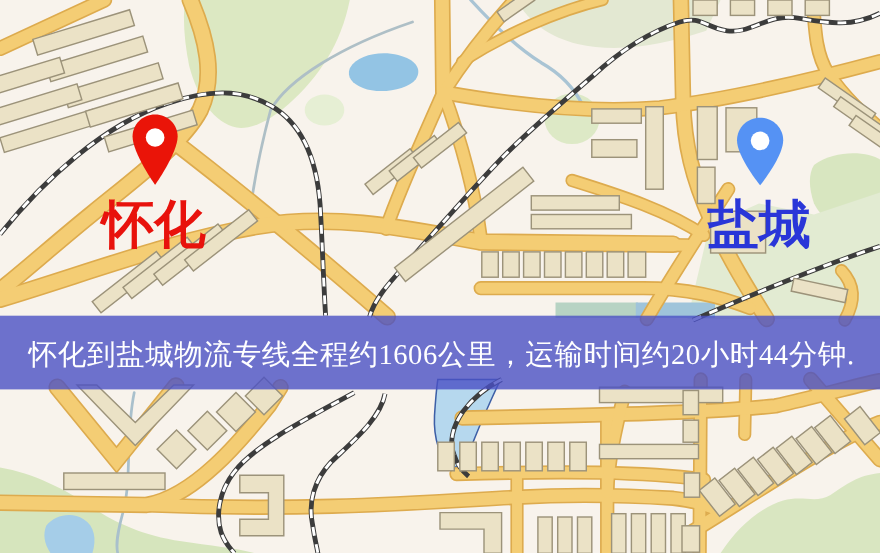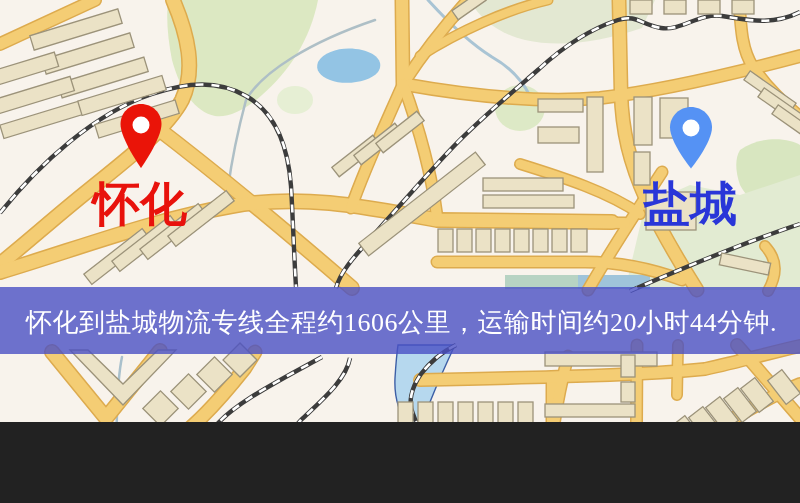--- a/index.html
+++ b/index.html
@@ -1,16 +1,16 @@
 <!DOCTYPE html>
 <html><head>
 <meta charset="utf-8">
 <style>
   html,body{margin:0;padding:0;background:#222;}
-  #stage{position:relative;width:800px;height:422px;overflow:hidden;font-family:"Liberation Sans",sans-serif;}
+  #stage{position:relative;width:800px;height:503px;overflow:hidden;font-family:"Liberation Sans",sans-serif;}
   svg{display:block;}
   .bldg{fill:#ebe2c6;stroke:#9c937a;stroke-width:1.3;}
   .city-label{font-family:"Liberation Serif","DejaVu Serif",serif;font-size:47px;font-weight:bold;}
   .banner-text{font-family:"Liberation Serif","DejaVu Serif",serif;font-size:26px;letter-spacing:0.5px;}
   .park{stroke:none;}
   .stream{fill:none;stroke-linecap:round;}
 </style>
 </head>
 <body>
 

